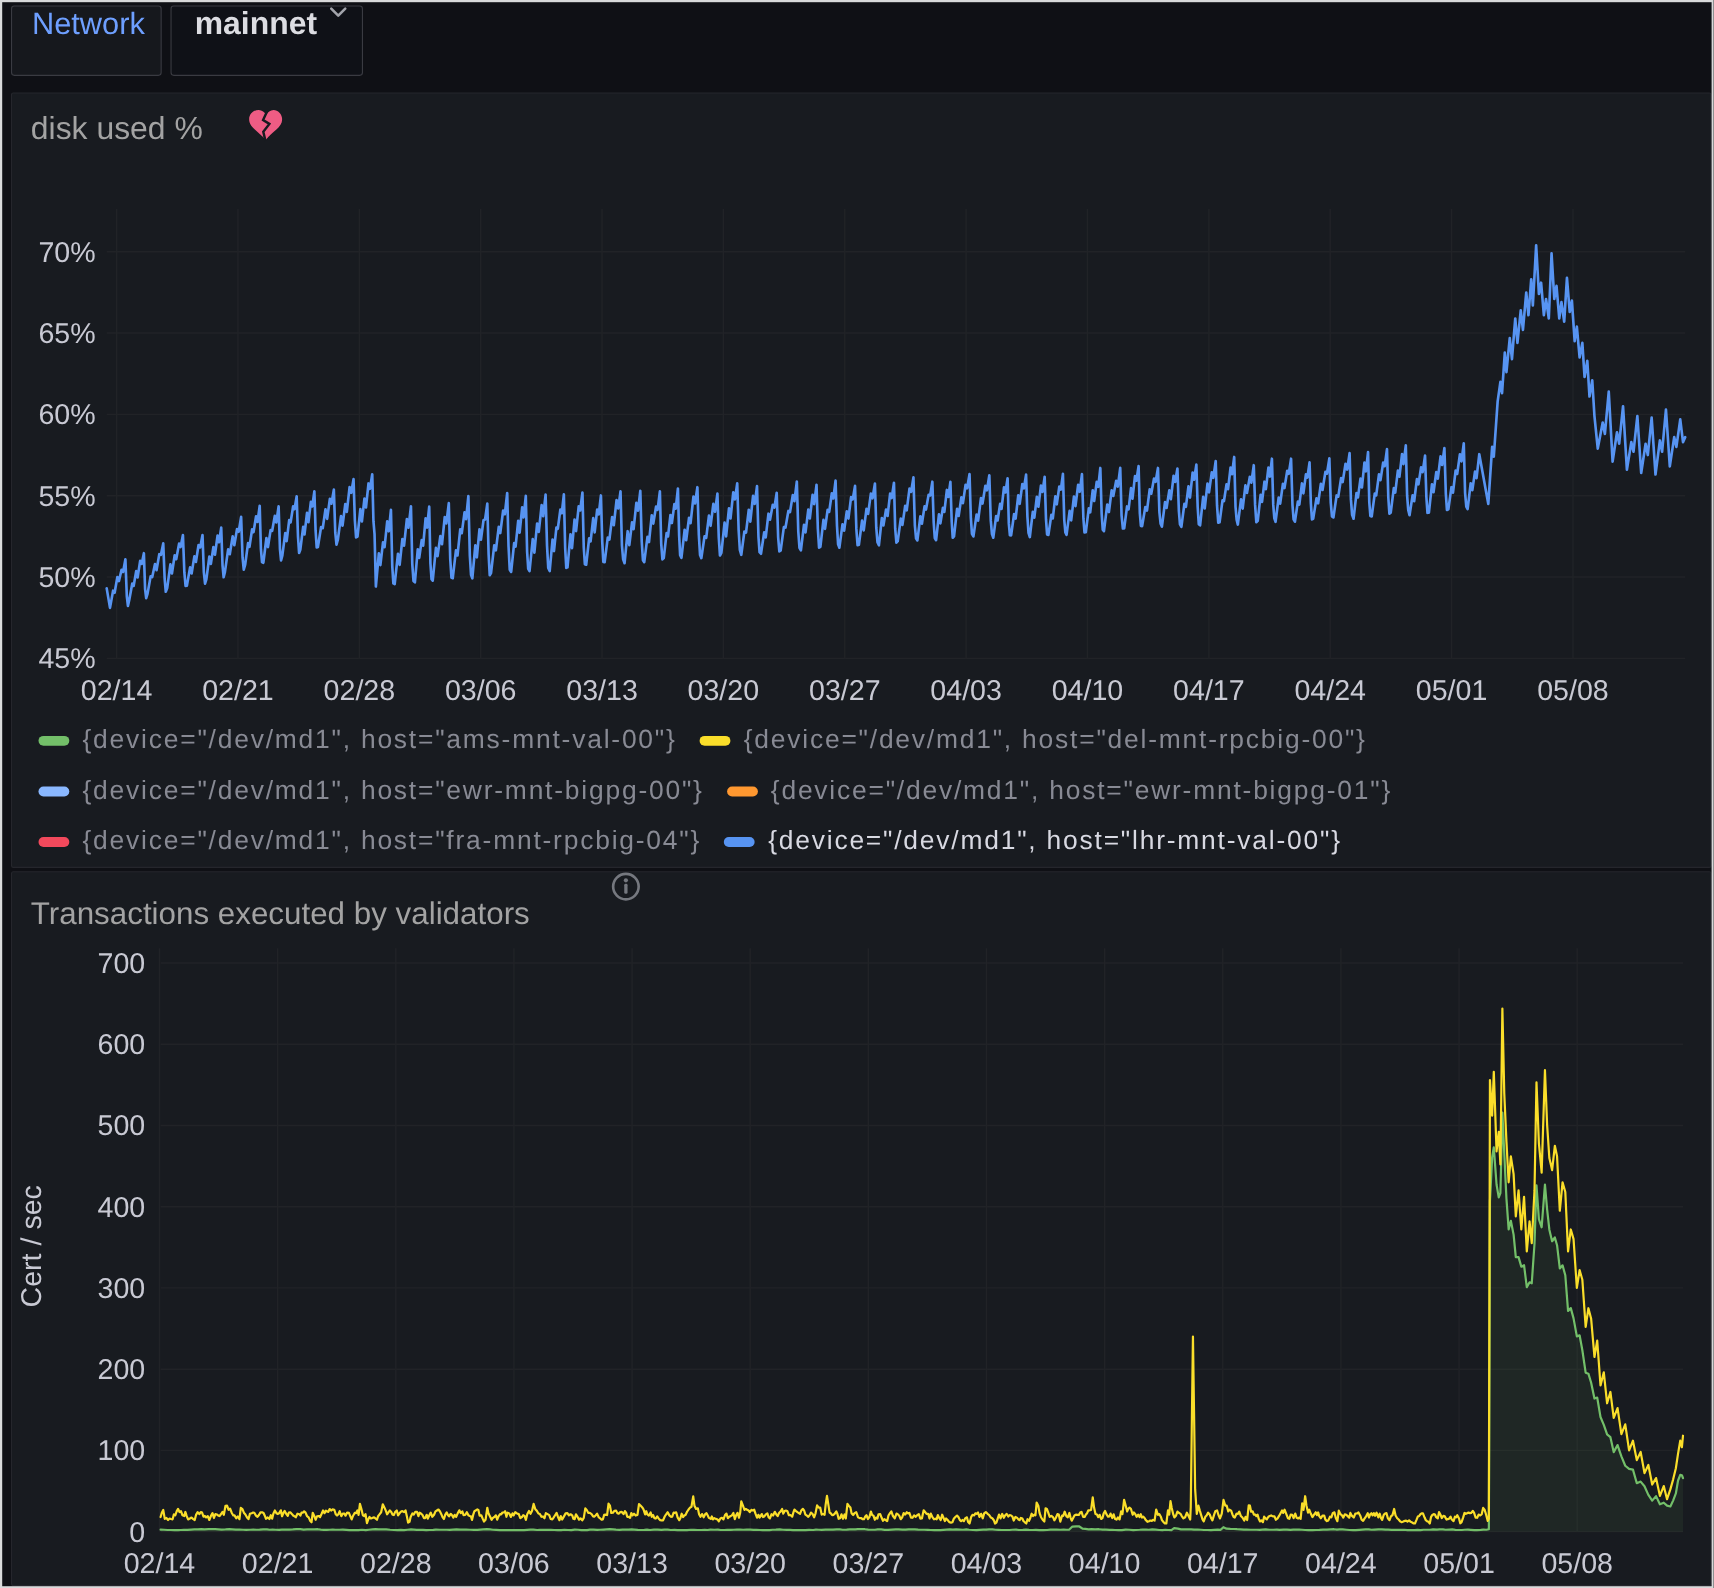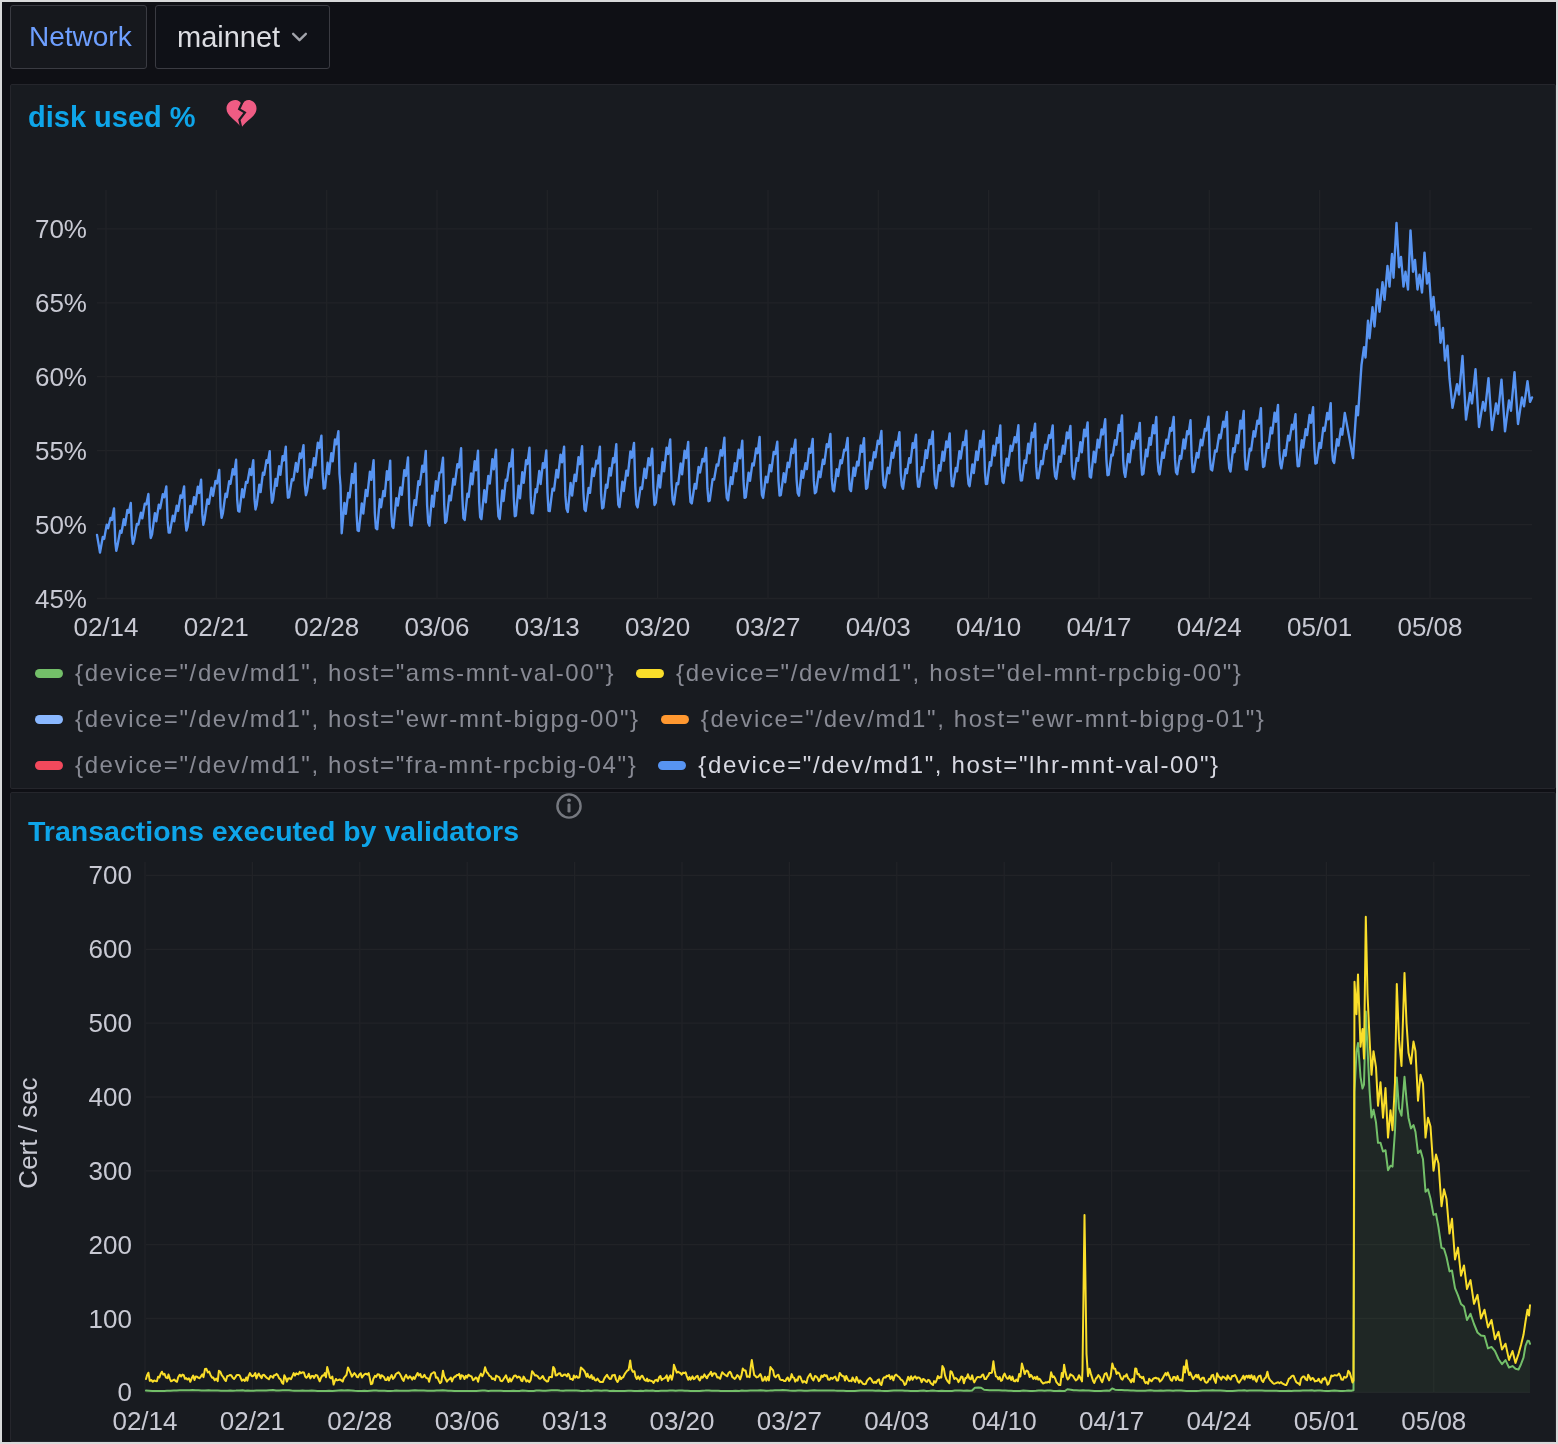--- a/index.html
+++ b/index.html
@@ -4,26 +4,26 @@
 <style>
   * { margin:0; padding:0; box-sizing:border-box; }
   html,body { width:1558px; height:1444px; background:#0f1015; overflow:hidden; }
   body { font-family:"Liberation Sans", sans-serif; position:relative; }
   .frame { position:absolute; left:0; top:0; width:1558px; height:1444px;
            border:2px solid #d8d9da; z-index:50; pointer-events:none; }
   .panel { position:absolute; background:#181b20; border:1px solid #25262c; border-radius:2px; }
   #p1 { left:10px; top:84px; width:1546px; height:705px; }
   #p2 { left:10px; top:792px; width:1546px; height:650px; }
   .vbox { position:absolute; top:5px; height:64px; border:1px solid #3a3b42;
-          border-radius:3px; display:flex; align-items:center; }
+          border-radius:3px; display:flex; }
   #vlabel { left:10px; width:137px; background:#16181d; }
   #vlabel span { margin-left:18px; font-size:28px; font-weight:500; color:#6e9fff; }
   #vvalue { left:155px; width:175px; background:#0f1117; }
-  #vvalue span { margin-left:21px; font-size:29px; color:#dcdde2; }
-  .ptitle { position:absolute; font-weight:700; color:#0ea5e9; }
+  #vvalue span { margin-left:21px; font-size:29px; color:#dcdde2;font-weight:bold; }
+  .ptitle { position:absolute; font-weight:400; color:#a3a3a3; }
   #t1 { left:28px; top:101px; font-size:29px; }
   #t2 { left:28px; top:791px; font-size:28.5px;margin-top:24px; }
   .legend { position:absolute; left:35px; width:1400px; display:flex; align-items:center; }
   .legend .item { display:flex; align-items:center; margin-right:21px; }
   .legend .pill { width:28px; height:9px; border-radius:5px; margin-right:12px; flex:none; }
   .legend .lab { font-size:24px; letter-spacing:1.63px; color:#888a94; white-space:nowrap; }
   .legend .lab.on { color:#d8d9e2; }
   svg.chart { position:absolute; left:0; top:0; z-index:5; }
   svg.chart line { stroke:#212327; stroke-width:1.3; }
   svg.chart text { fill:#c8c9d3; font-size:26px; font-family:"Liberation Sans",sans-serif; }

